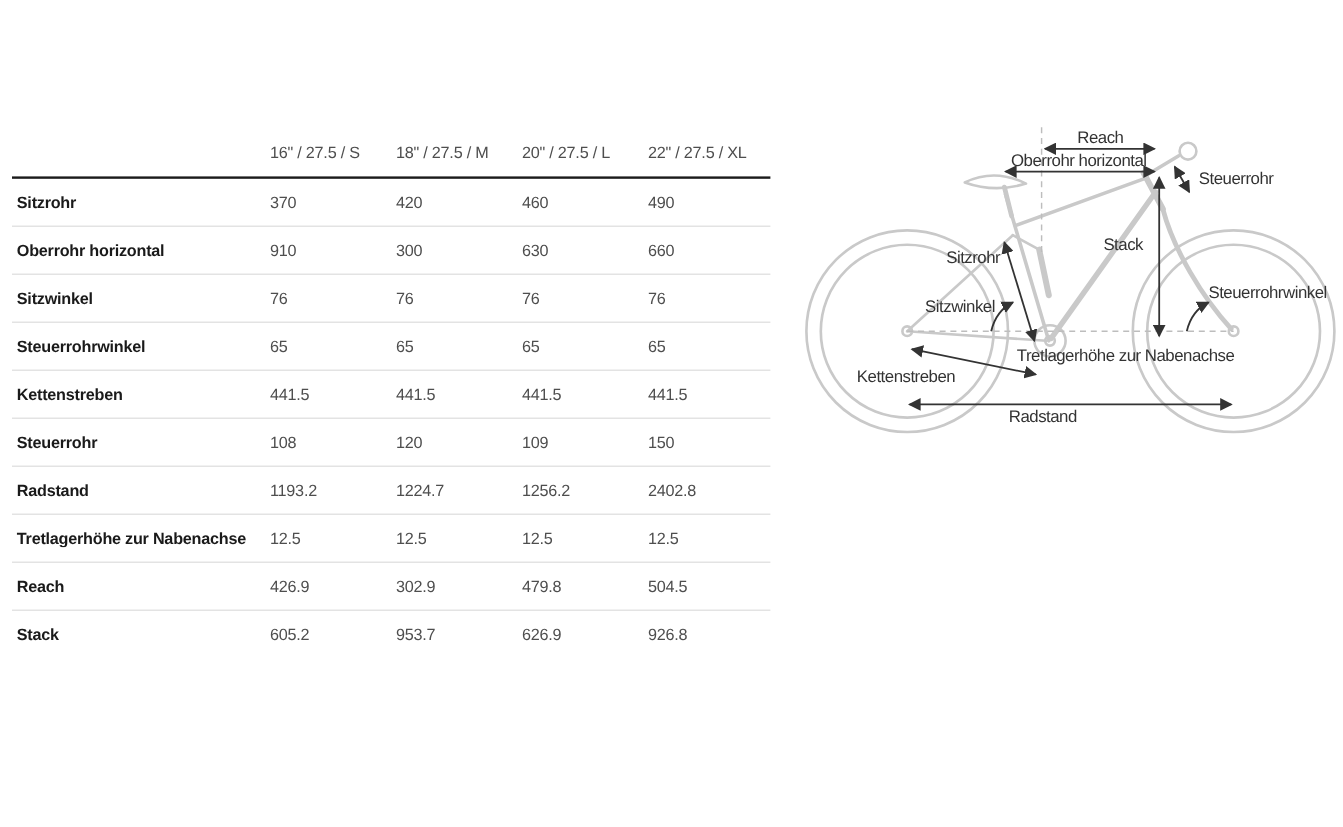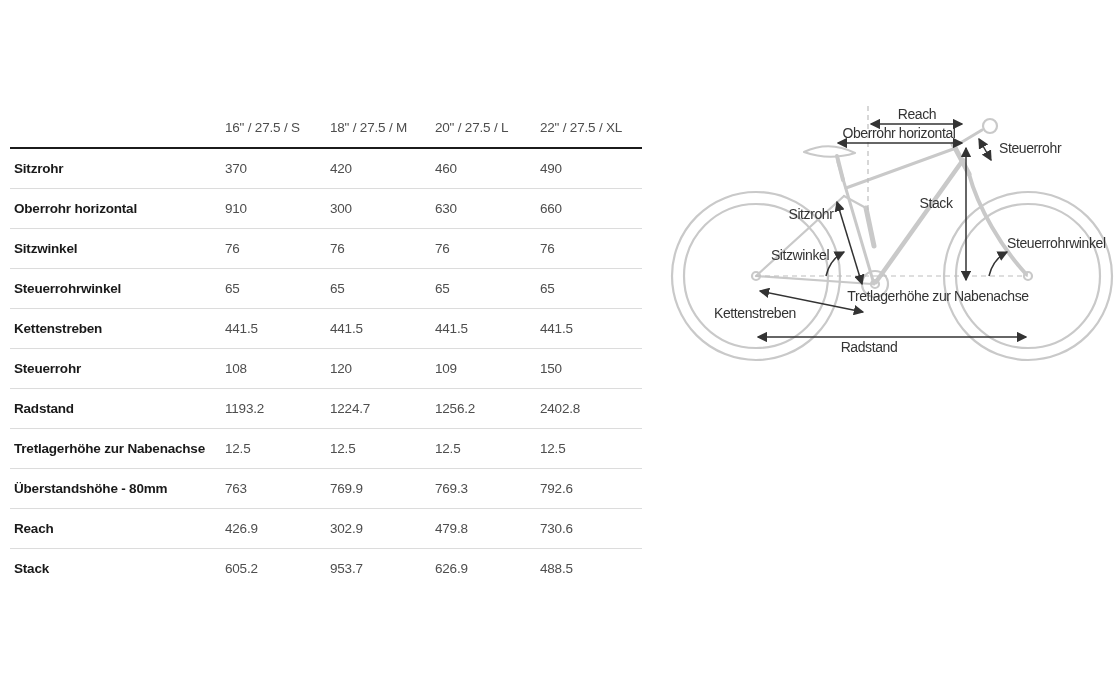--- a/index.html
+++ b/index.html
@@ -101,39 +101,32 @@
           <div class="cell val">2402.8</div>
         </div>
         <div class="trow">
           <div class="cell row-label">Tretlagerhöhe zur Nabenachse</div>
           <div class="cell val">12.5</div>
           <div class="cell val">12.5</div>
           <div class="cell val">12.5</div>
           <div class="cell val">12.5</div>
         </div>
         <div class="trow">
-          <div class="cell row-label">Überstandshöhe - 80mm</div>
-          <div class="cell val">763</div>
-          <div class="cell val">769.9</div>
-          <div class="cell val">769.3</div>
-          <div class="cell val">792.6</div>
-        </div>
-        <div class="trow">
           <div class="cell row-label">Reach</div>
           <div class="cell val">426.9</div>
           <div class="cell val">302.9</div>
           <div class="cell val">479.8</div>
-          <div class="cell val">730.6</div>
+          <div class="cell val">504.5</div>
         </div>
         <div class="trow">
           <div class="cell row-label">Stack</div>
           <div class="cell val">605.2</div>
           <div class="cell val">953.7</div>
           <div class="cell val">626.9</div>
-          <div class="cell val">488.5</div>
+          <div class="cell val">926.8</div>
         </div>
       </div>
   </section>
 
   <figure class="diagram">
     <svg viewBox="0 0 449 300">
       <defs>
         <marker id="ah" viewBox="0 0 8 8" refX="7" refY="4" markerWidth="7" markerHeight="7" orient="auto-start-reverse">
           <path d="M0 0 L8 4 L0 8 Z" fill="#333333"></path>
         </marker>

